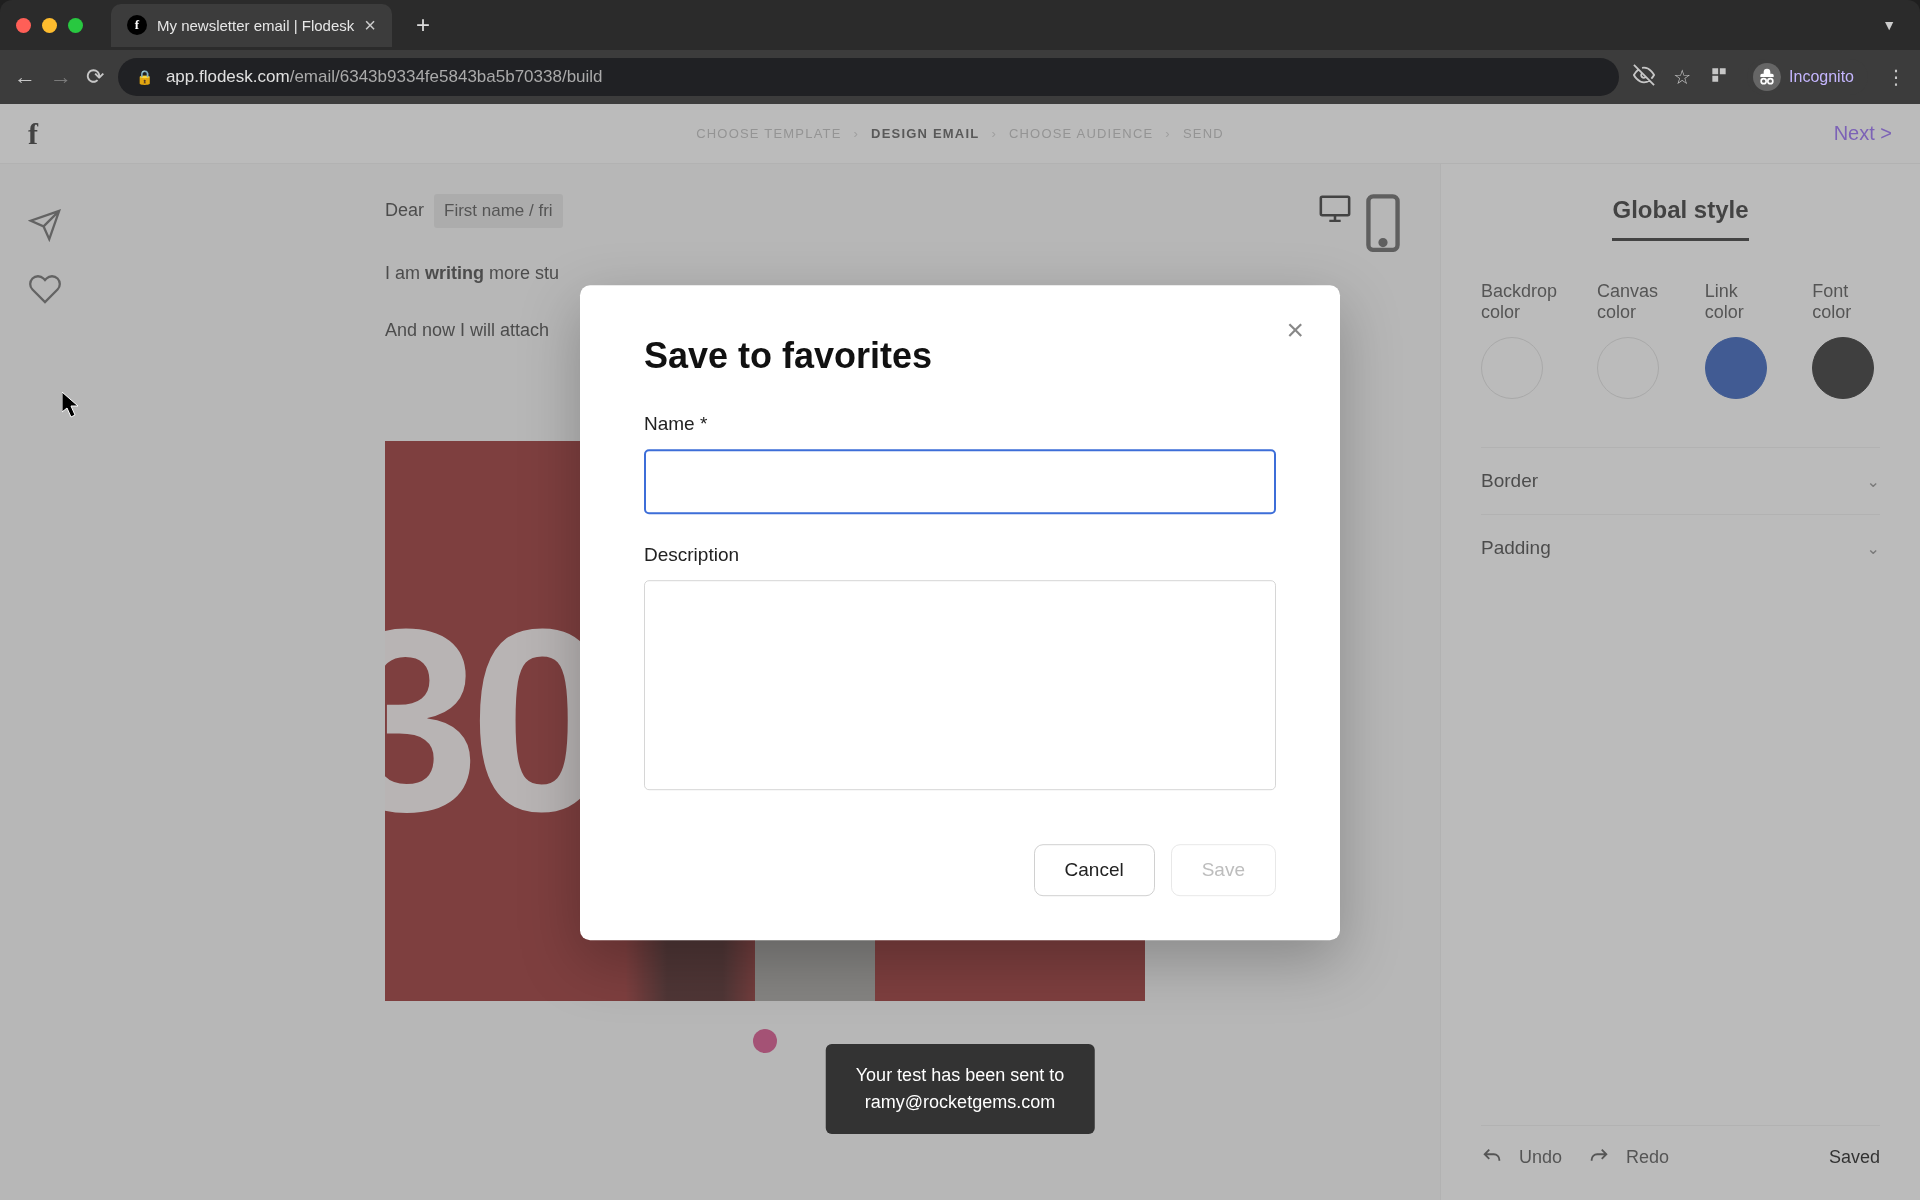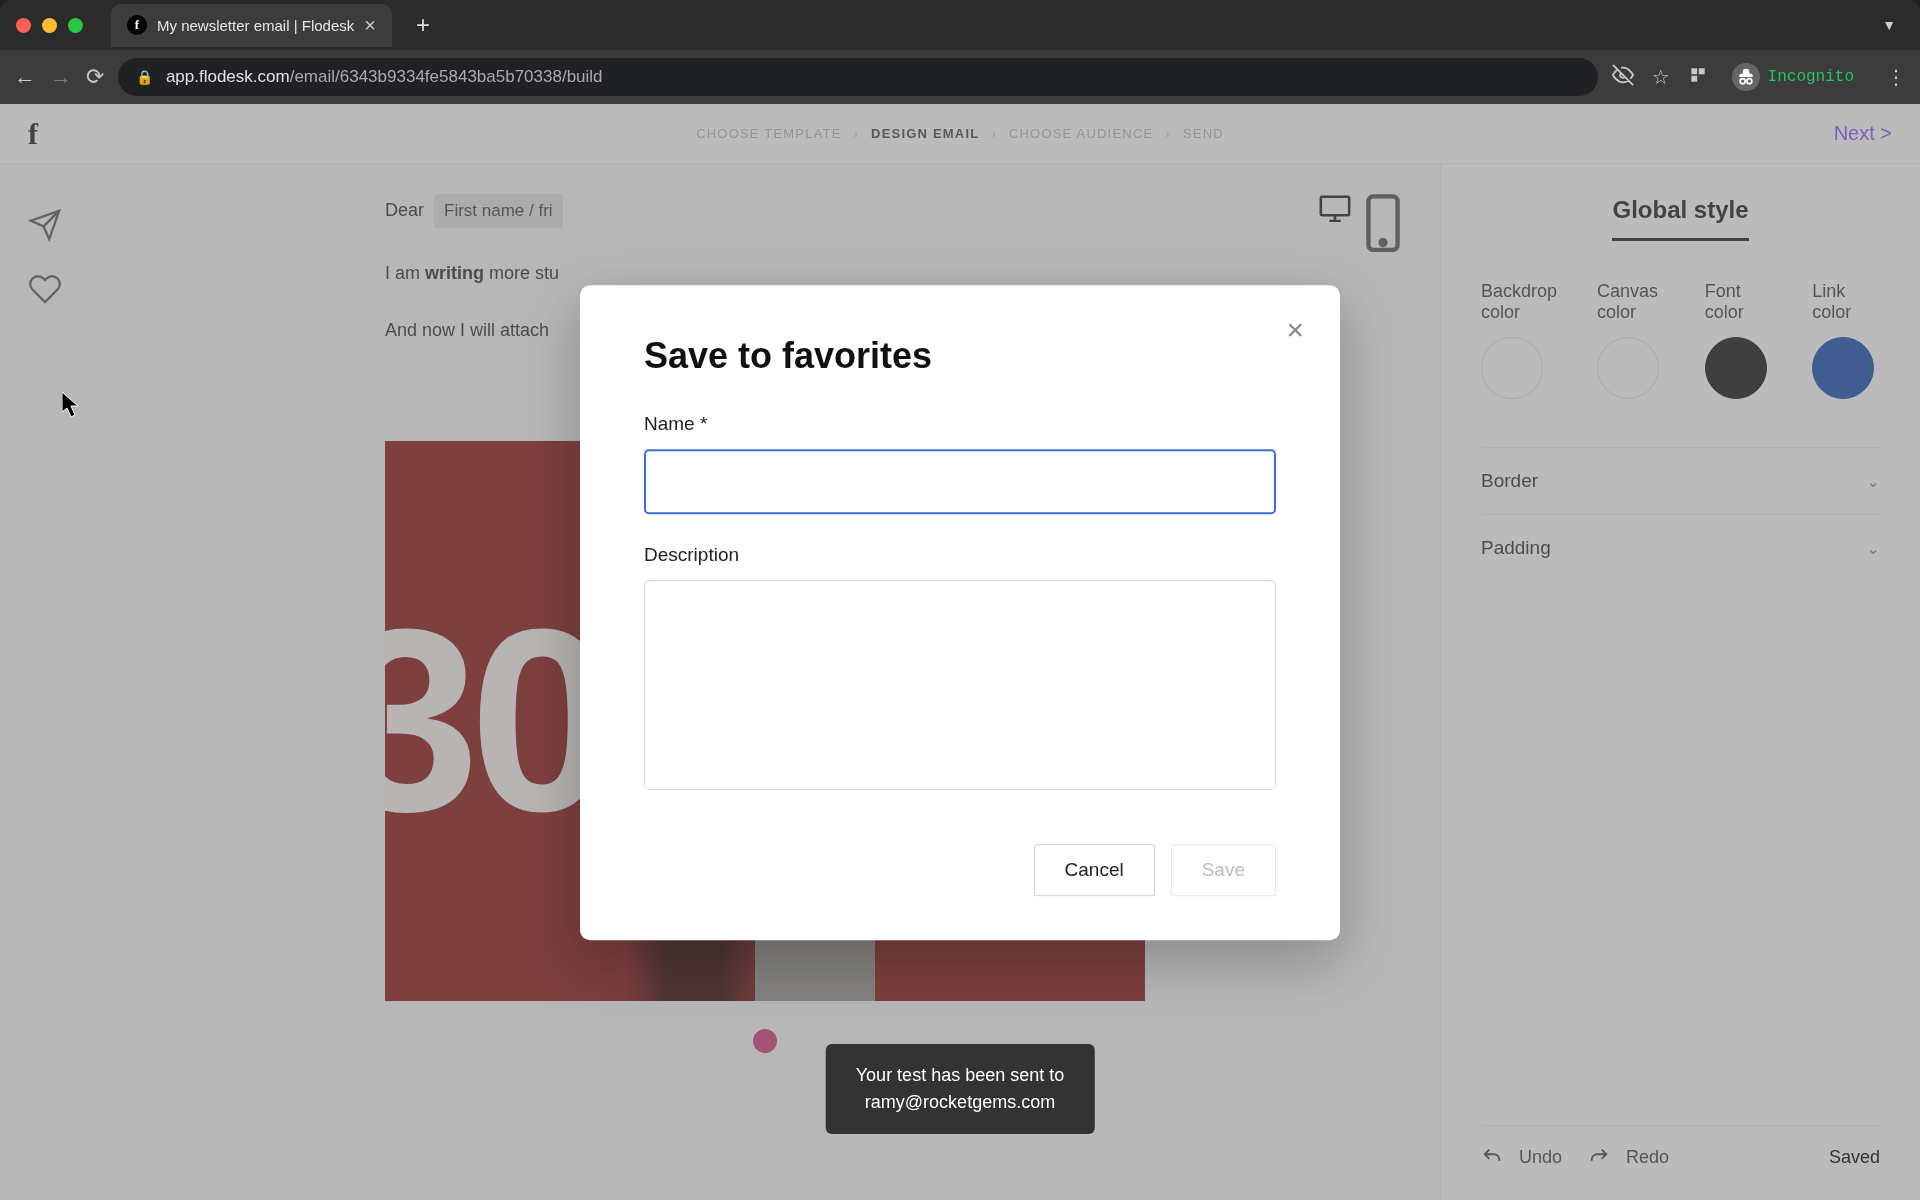--- a/index.html
+++ b/index.html
@@ -79,21 +79,21 @@
     }
     .lock-icon { color: #9e9e9e; font-size: 14px; }
     .url { color: #aaa; font-size: 17px; }
     .url .host { color: #e0e0e0; }
     .right-icons { display: flex; align-items: center; gap: 18px; }
     .ri { color: #c7c7c7; font-size: 20px; cursor: pointer; }
     .incognito-badge {
       display: flex; align-items: center; gap: 8px;
       background: #3c3c3c; border-radius: 20px;
       padding: 4px 14px 4px 6px;
-      color: #22c55e; font-size: 16px; font-family: Liberation Mono, monospace;
+      color: #c4b5fd; font-size: 16px;
     }
     .incognito-avatar {
       width: 28px; height: 28px; border-radius: 50%;
       background: #666;
       display: flex; align-items: center; justify-content: center;
     }
 
     
     .app {
       position: relative;
@@ -348,21 +348,21 @@
       margin-bottom: 50px;
       font-family: inherit;
     }
     .modal-actions {
       display: flex;
       justify-content: flex-end;
       gap: 16px;
     }
     .btn {
       padding: 14px 30px;
-      border-radius: 2px;
+      border-radius: 9px;
       font-size: 19px;
       cursor: pointer;
       border: 1px solid #d0d0d0;
       background: #fff;
       color: #222;
     }
     .btn.disabled { color: #bdbdbd; border-color: #e8e8e8; cursor: not-allowed; }
 
     
     .toast {
@@ -514,26 +514,26 @@
       <div class="color-grid">
         <div class="color-item">
           <div class="color-label">Backdrop color</div>
           <div class="swatch white"></div>
         </div>
         <div class="color-item">
           <div class="color-label">Canvas color</div>
           <div class="swatch white"></div>
         </div>
         <div class="color-item">
+          <div class="color-label">Link color</div>
+          <div class="swatch blue"></div>
+        </div>
+        <div class="color-item">
           <div class="color-label">Font color</div>
           <div class="swatch black"></div>
-        </div>
-        <div class="color-item">
-          <div class="color-label">Link color</div>
-          <div class="swatch blue"></div>
         </div>
       </div>
 
       <div class="accordion-row">
         <span>Border</span>
         <span class="chev">⌄</span>
       </div>
       <div class="accordion-row">
         <span>Padding</span>
         <span class="chev">⌄</span>

